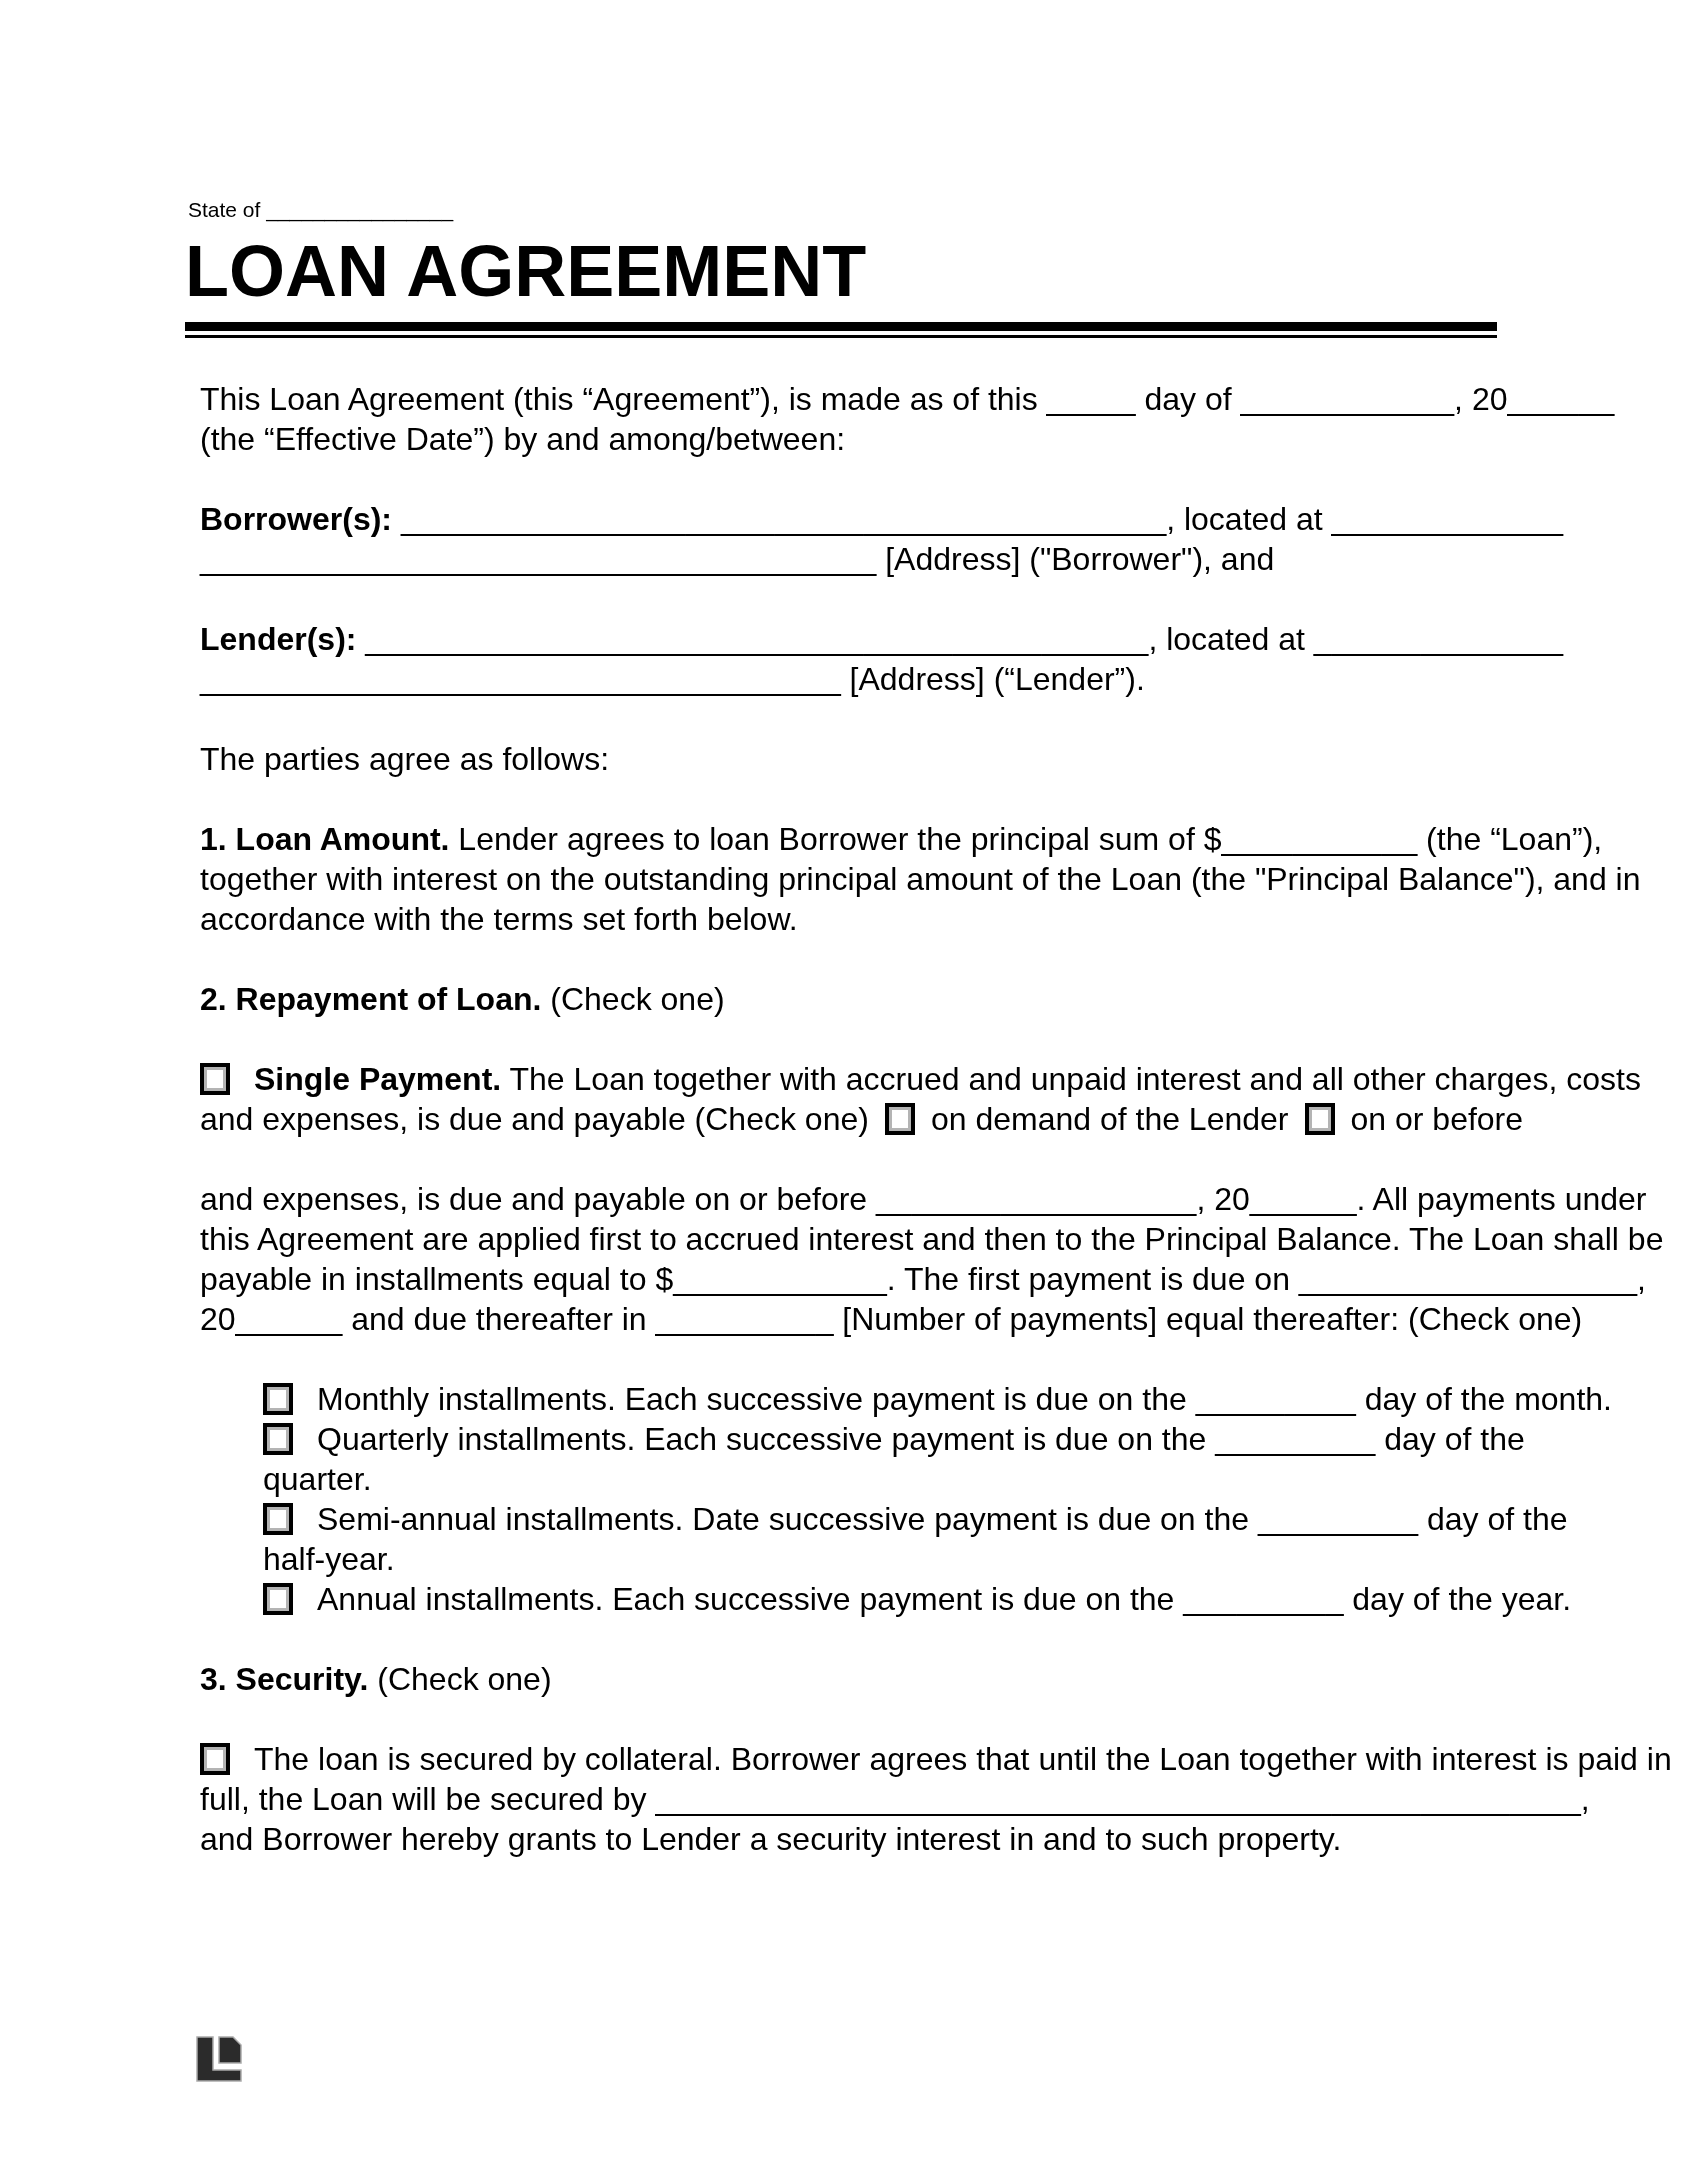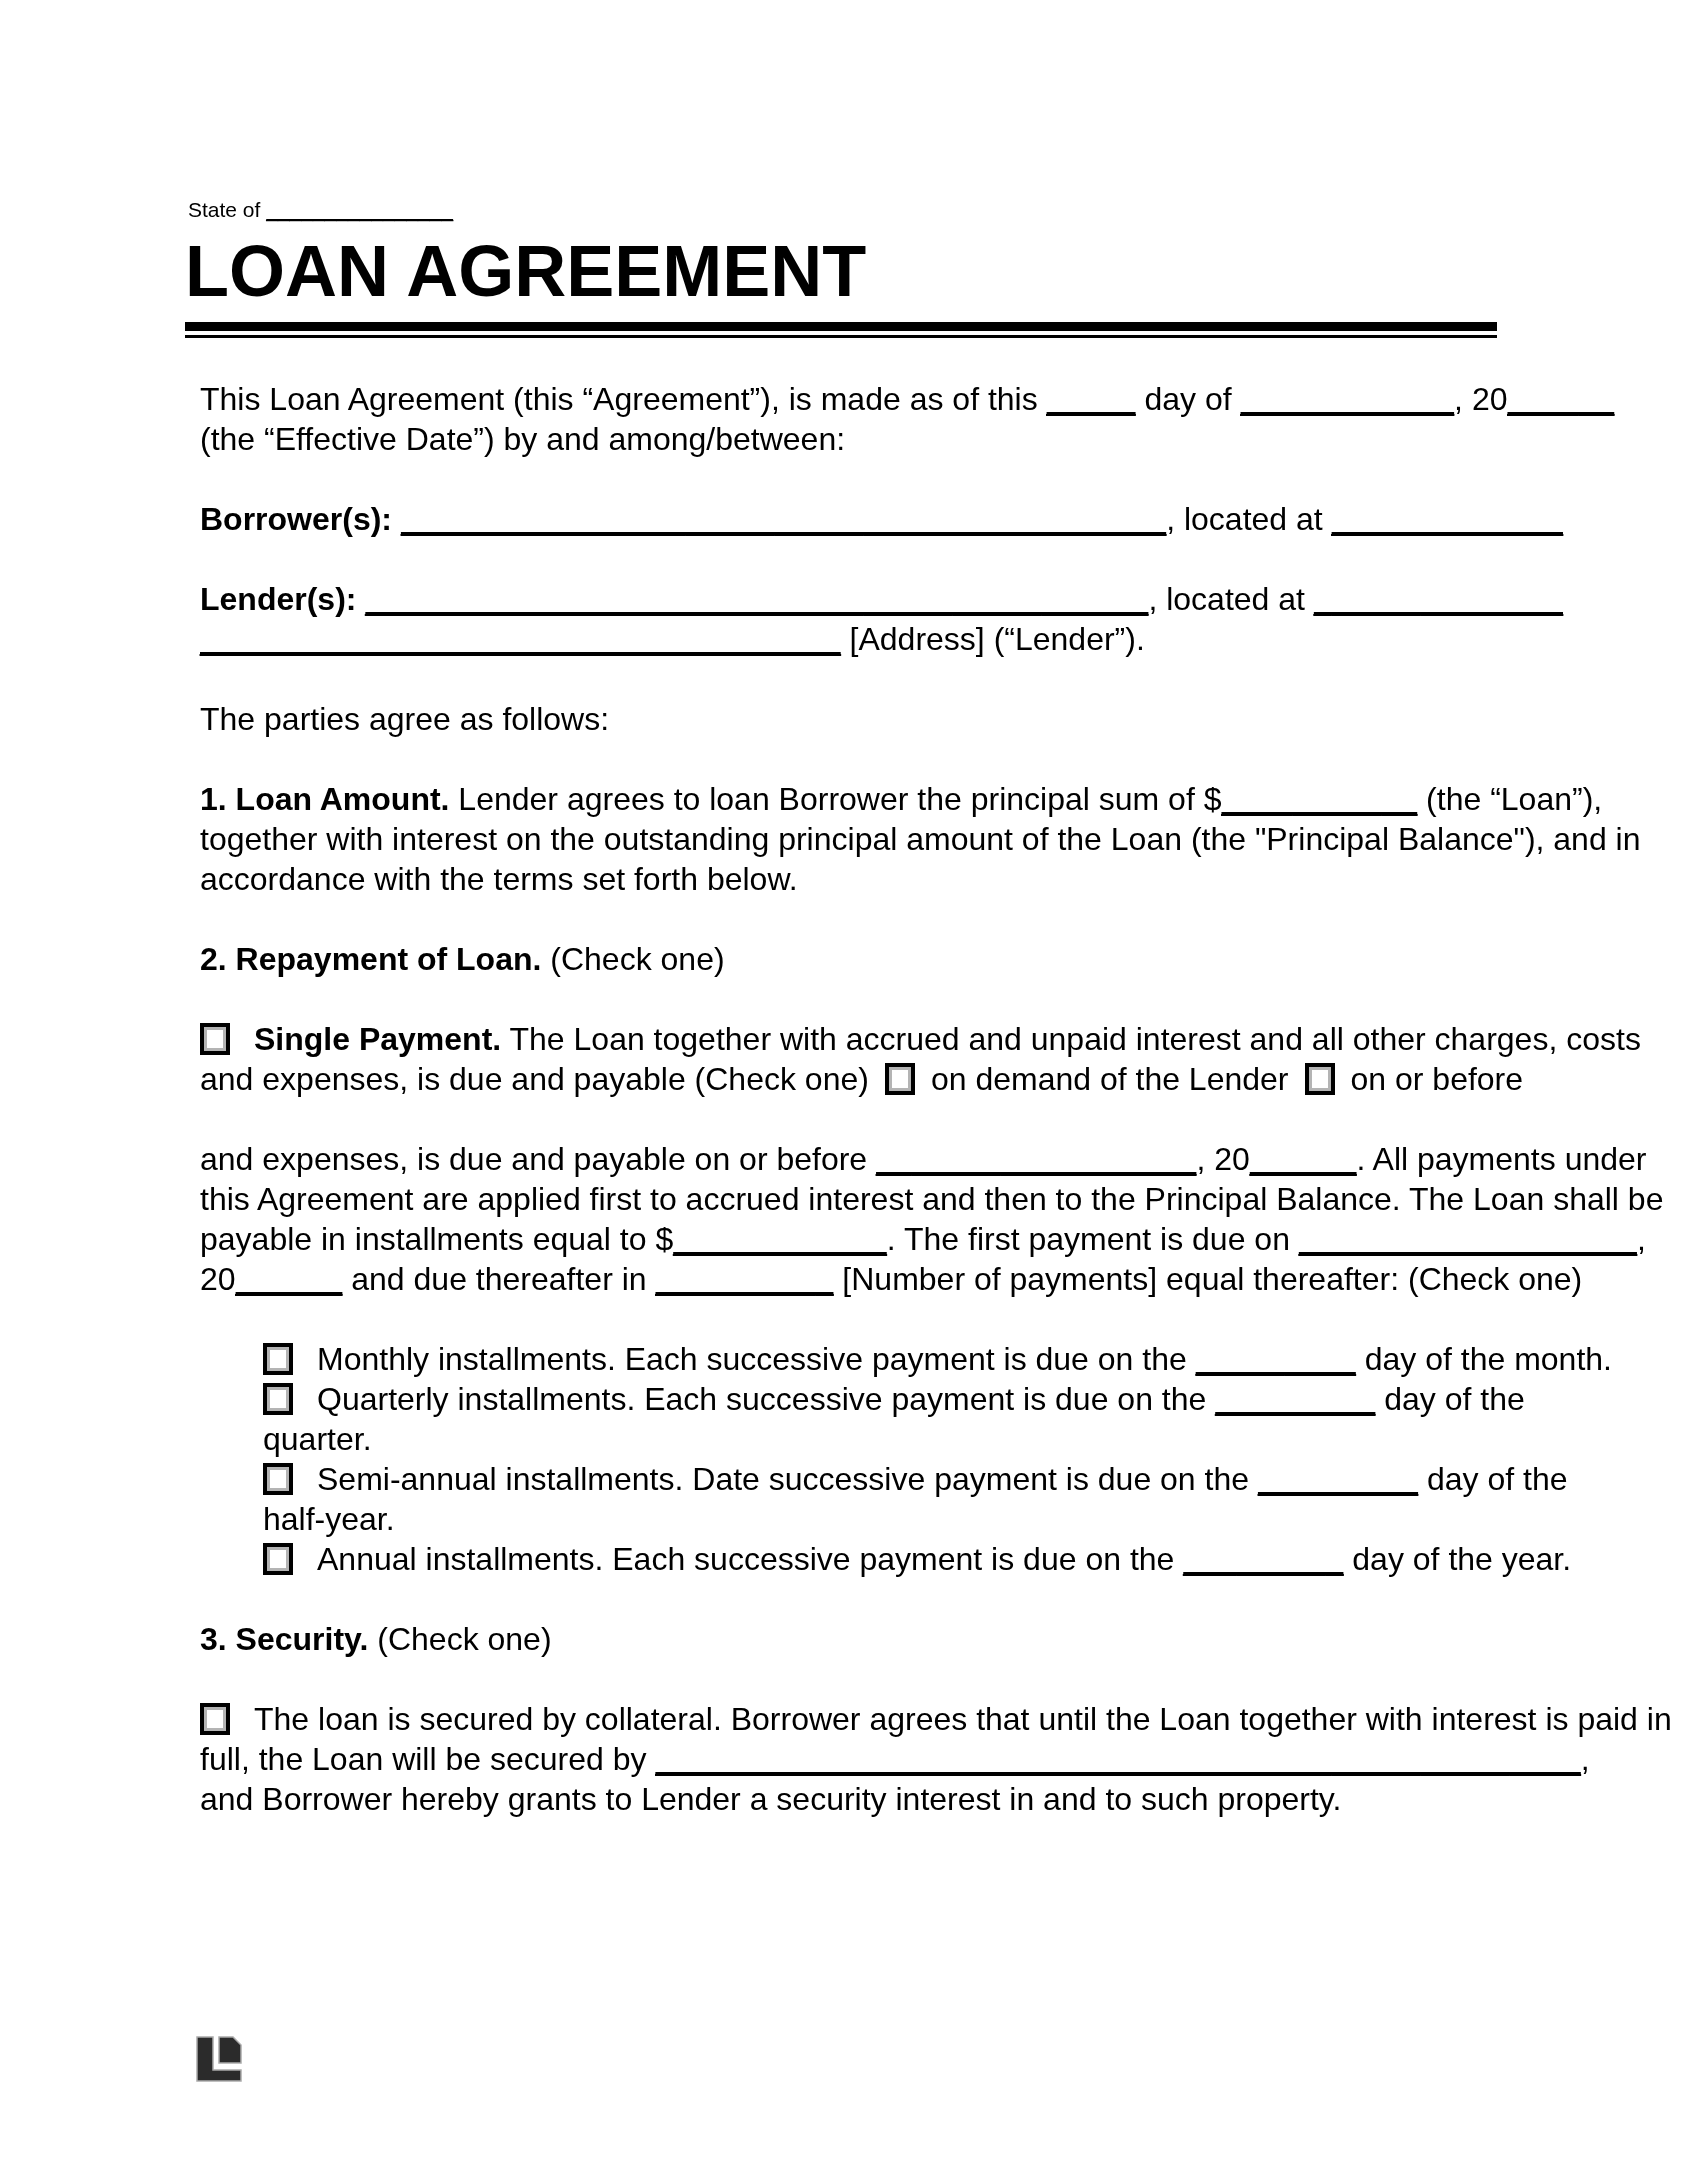--- a/index.html
+++ b/index.html
@@ -8,21 +8,21 @@
   .state-line{position:absolute;left:188px;top:195px;font-size:21px;line-height:30px;white-space:pre;}
   .doc-title{position:absolute;left:185px;top:235px;width:1312px;text-align:left;
              font-size:72px;line-height:72px;font-weight:bold;white-space:pre;}
   .title-rule{position:absolute;left:185px;top:322px;width:1312px;height:4px;
               border-top:9px solid #000;border-bottom:3px solid #000;}
   .doc-body{position:absolute;left:200px;top:379px;font-size:32px;line-height:40px;}
   .para{margin:0 0 40px 0;}
   .para.indent .line{margin-left:63px;}
   .line{white-space:pre;}
   .strong{font-weight:bold;}
-  .blank{letter-spacing:0;text-decoration:underline;}
+  .blank{letter-spacing:0;}
   .cb{display:inline-block;width:22px;height:24px;border:4px solid #000;background:#fff;
       box-shadow:inset 0 0 0 3px #b4b4b4;vertical-align:-5px;margin-right:24px;}
   .cb-inline{margin:0 16px;}
   .logo{position:absolute;left:196px;top:2036px;width:46px;height:46px;}
 </style>
 </head>
 <body>
 
 <div class="page">
 
@@ -32,20 +32,21 @@
 
   <div class="title-rule"></div>
 
   <div class="doc-body">
       <div class="para">
         <div class="line"><span>This Loan Agreement (this “Agreement”), is made as of this </span><span class="blank">_____</span><span> day of </span><span class="blank">____________</span><span>, 20</span><span class="blank">______</span></div>
         <div class="line"><span>(the “Effective Date”) by and among/between:</span></div>
       </div>
       <div class="para">
         <div class="line"><span class="strong">Borrower(s):</span><span> </span><span class="blank">___________________________________________</span><span>, located at </span><span class="blank">_____________</span></div>
+        <div class="line"><span class="blank">______________________________________</span><span> [Address] ("Borrower"), and</span></div>
       </div>
       <div class="para">
         <div class="line"><span class="strong">Lender(s):</span><span> </span><span class="blank">____________________________________________</span><span>, located at </span><span class="blank">______________</span></div>
         <div class="line"><span class="blank">____________________________________</span><span> [Address] (“Lender”).</span></div>
       </div>
       <div class="para">
         <div class="line"><span>The parties agree as follows:</span></div>
       </div>
       <div class="para">
         <div class="line"><span class="strong">1. Loan Amount.</span><span> Lender agrees to loan Borrower the principal sum of $</span><span class="blank">___________</span><span> (the “Loan”),</span></div>

